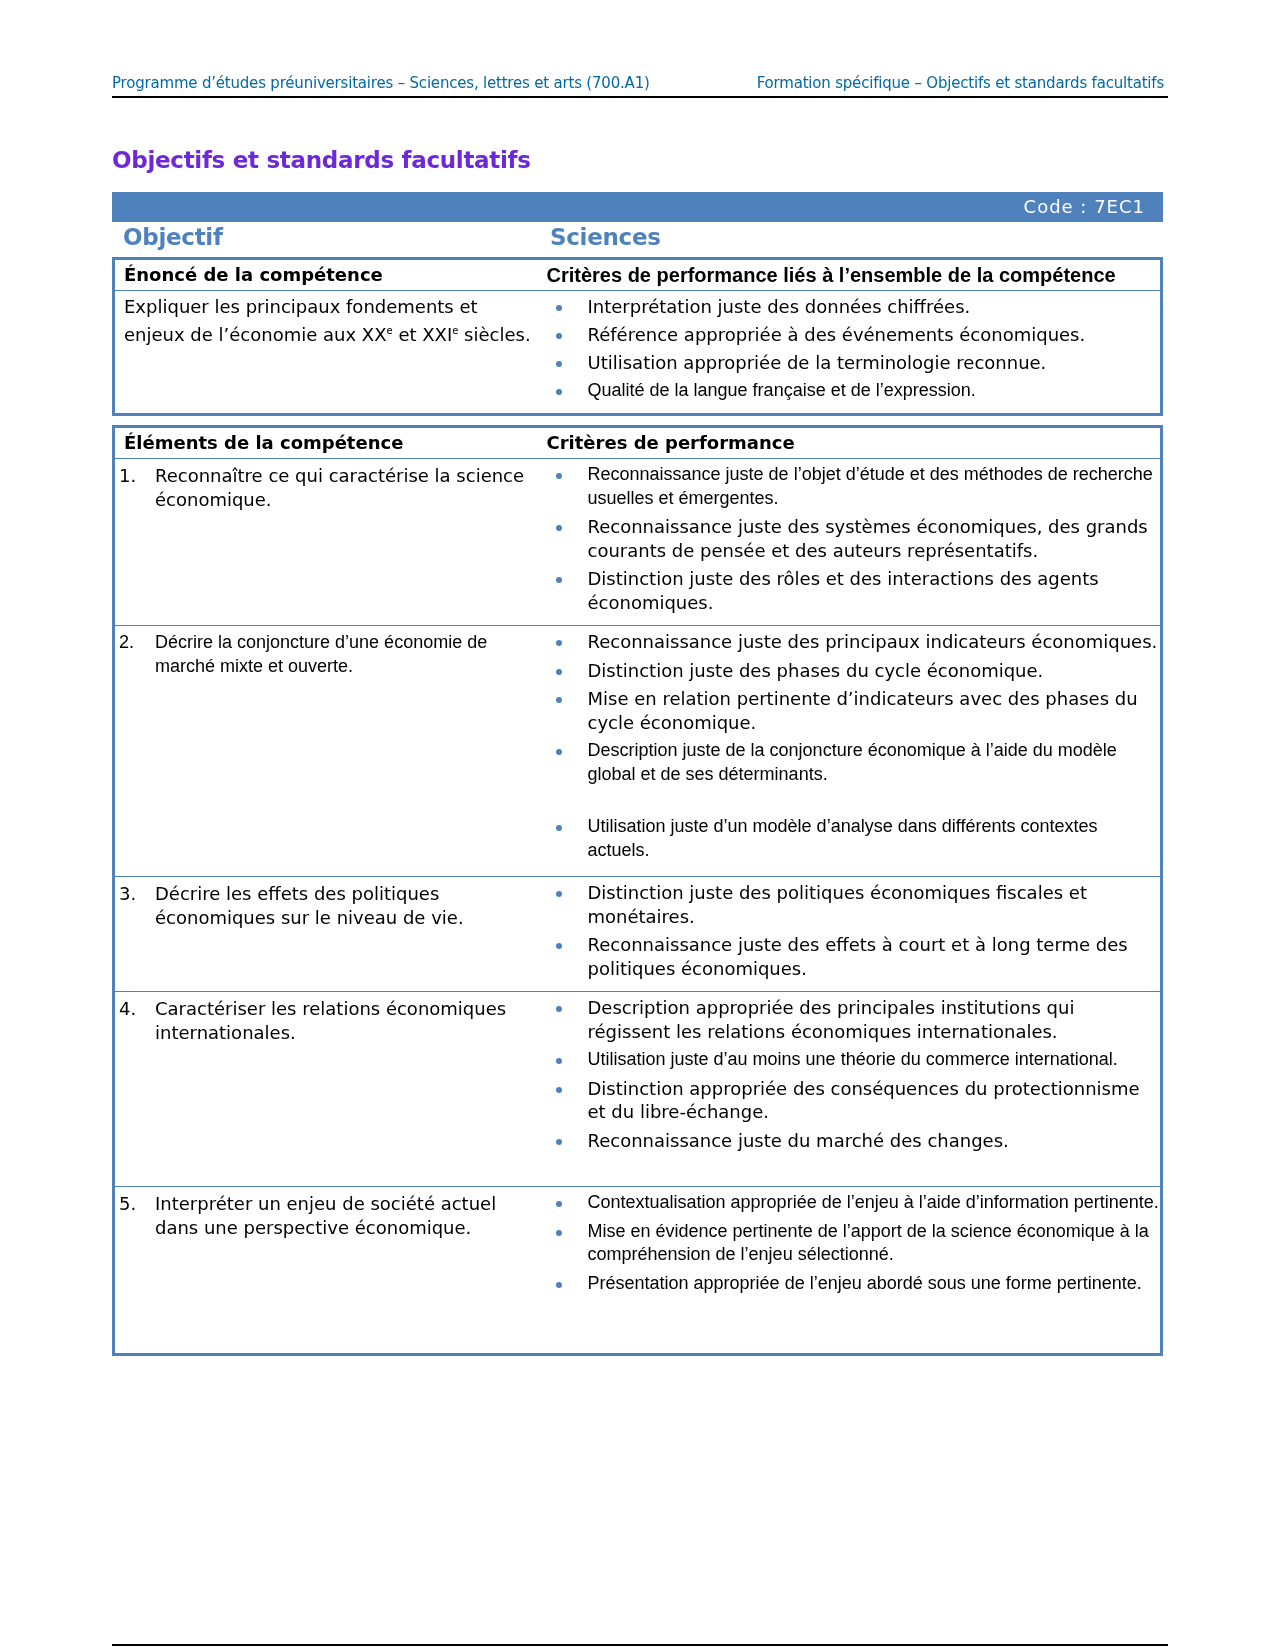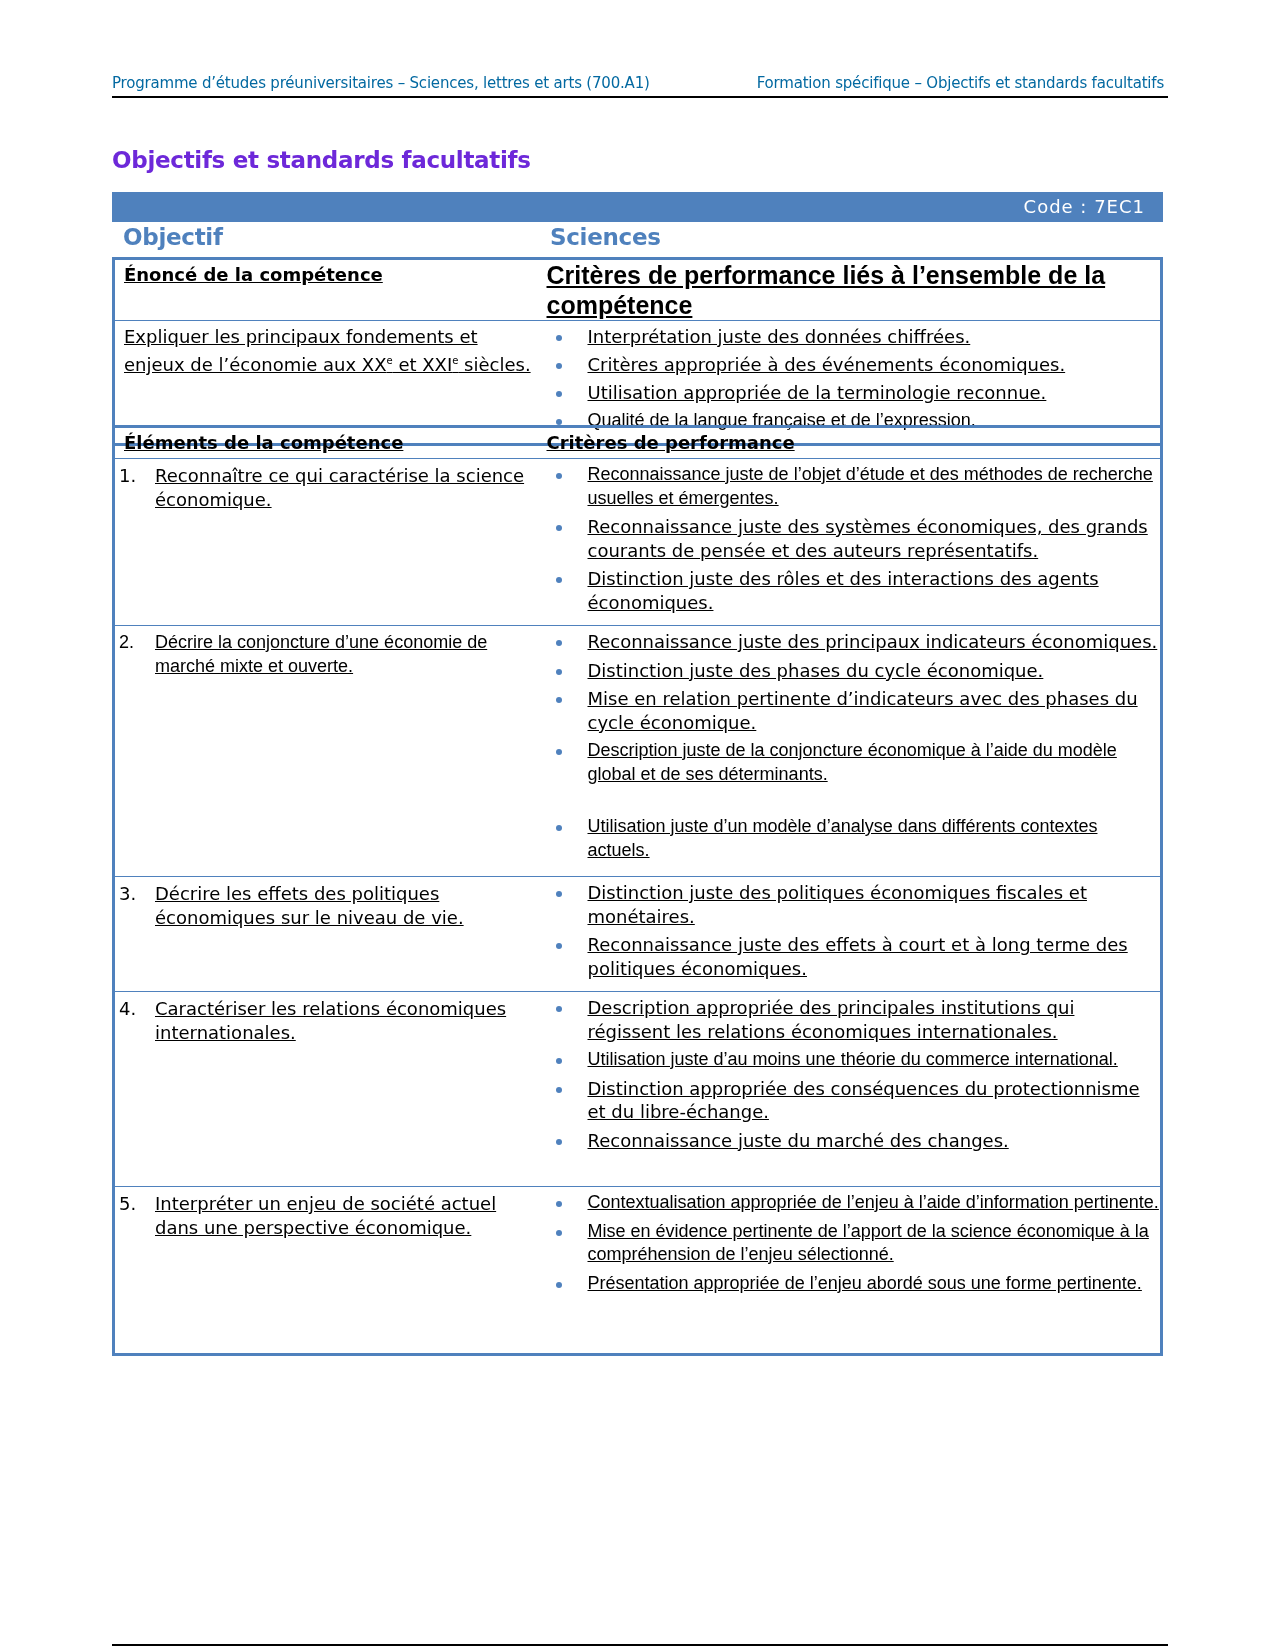--- a/index.html
+++ b/index.html
@@ -28,28 +28,28 @@
     position: absolute; top: 2px; font-size: 23px; font-weight: bold; color: #4f81bd; letter-spacing: -0.3px;
   }
   .col-heads .obj { left: 11px; }
   .col-heads .std { left: 438px; }
 
   table.ctab {
     position: absolute; left: 112px; width: 1051px;
     border-collapse: collapse; border: 3px solid #4f81bd; table-layout: fixed;
   }
   table.ctab td, table.ctab th {
-    vertical-align: top; padding: 0; text-align: left; text-decoration: underline;
+    vertical-align: top; padding: 0; text-align: left;
   }
   table.ctab .hrow th {
     font-size: 18px; font-weight: bold; height: 30px; line-height: 30px;
     border-bottom: 1px solid #4f81bd;
   }
   table.ctab .hrow th.c1 { padding-left: 9px; }
-  table.ctab .hrow th.c2 { padding-left: 3px; font-family: "Liberation Sans", sans-serif; font-size: 25px; }
+  table.ctab .hrow th.c2 { padding-left: 3px; font-family: "Liberation Sans", sans-serif; font-size: 20px; }
   .col1 { width: 430px; }
   .t1 { top: 257px; }
   .t2 { top: 425px; }
   .enonce {
     font-size: 18px; line-height: 24px; padding: 4px 10px 0 9px; height: 112px;
   }
   .enonce sup { font-size: 10px; vertical-align: 7px; }
   ul.bl { list-style: none; margin: 0; padding: 4px 0 6px 0; }
   ul.bl li {
     position: relative; padding-left: 44px; 
@@ -100,21 +100,21 @@
     <th class="c1">Énoncé de la compétence</th>
     <th class="c2">Critères de performance liés à l’ensemble de la compétence</th>
   </tr>
   <tr>
     <td>
       <div class="enonce"><span>Expliquer les principaux fondements et enjeux de l’économie aux XX</span><sup>e</sup><span> et XXI</span><sup>e</sup><span> siècles.</span></div>
     </td>
     <td>
       <ul class="bl">
         <li>Interprétation juste des données chiffrées.</li>
-        <li>Critères appropriée à des événements économiques.</li>
+        <li>Référence appropriée à des événements économiques.</li>
         <li>Utilisation appropriée de la terminologie reconnue.</li>
         <li style="font-family:'Liberation Sans',sans-serif;">Qualité de la langue française et de l’expression.</li>
       </ul>
     </td>
   </tr>
 </tbody>
   </table>
 
 <table class="ctab t2">
   <colgroup>

